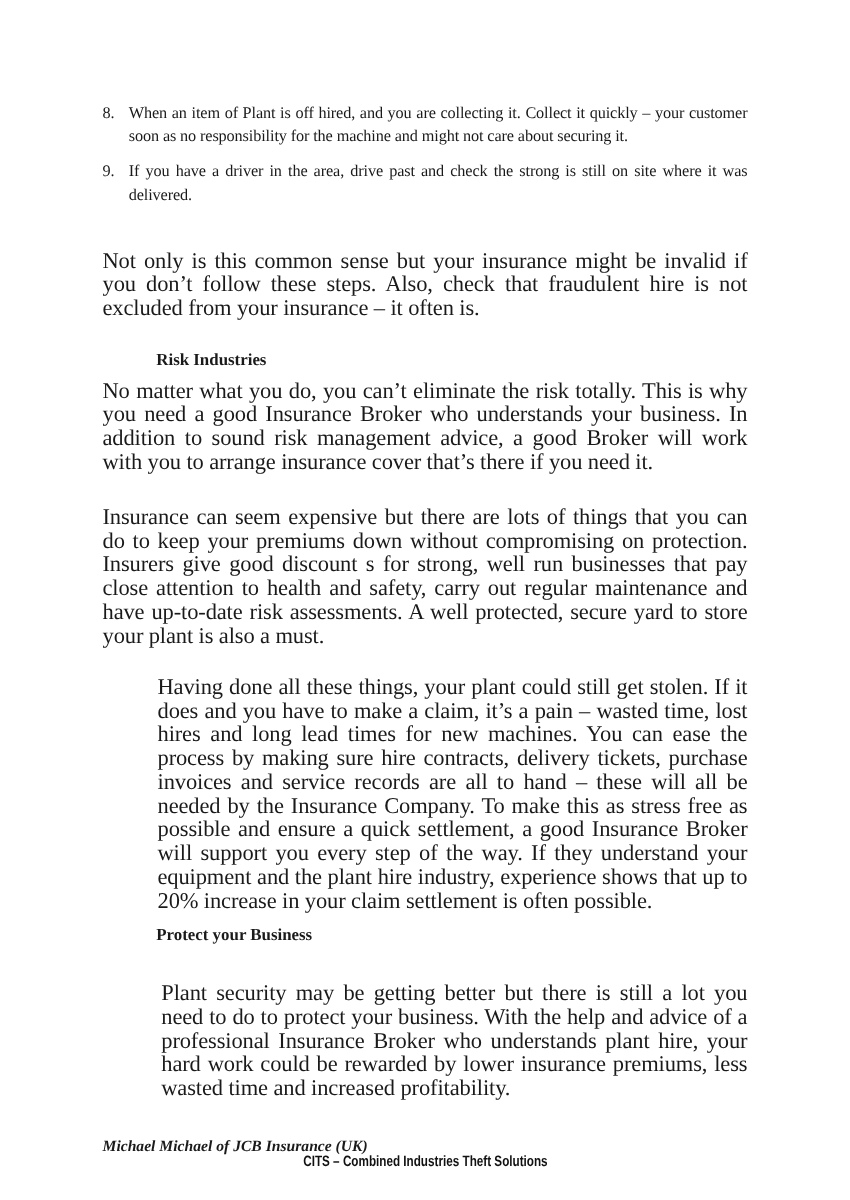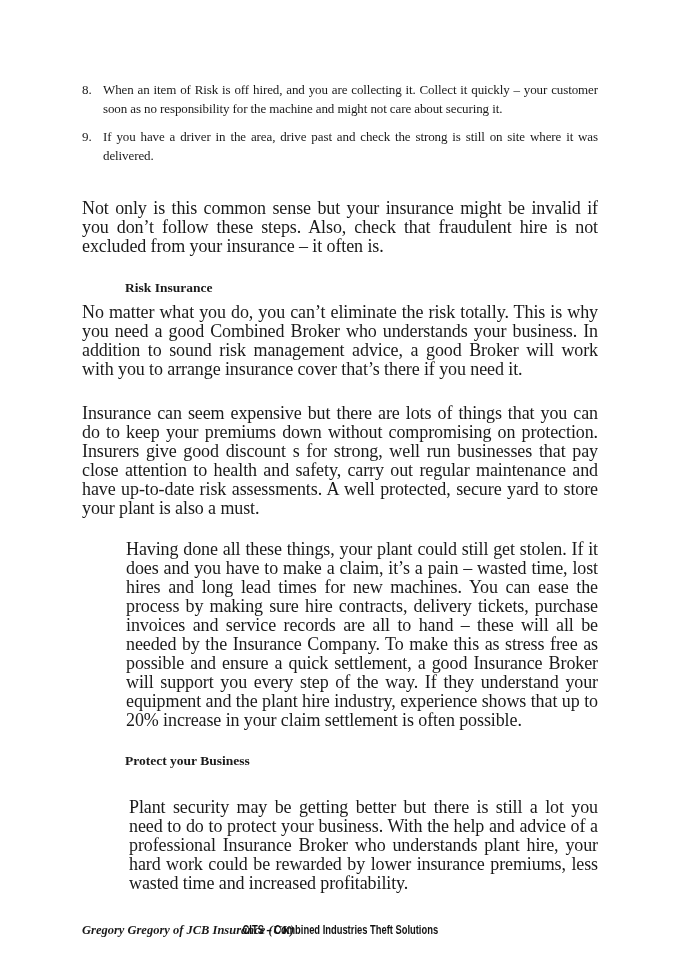--- a/index.html
+++ b/index.html
@@ -53,21 +53,21 @@
     font-weight: bold;
     padding-left: 43px;
     margin: 0;
   }
   .mt-item9 { margin-top: 9px; }
   .mt-p1   { margin-top: 34px; }
   .mt-h1   { margin-top: 22px; }
   .mt-p2   { margin-top: 5px; }
   .mt-p3   { margin-top: 25px; }
   .mt-p4   { margin-top: 22px; margin-left: 44px; }
-  .mt-h2   { margin-top: 21px; }
+  .mt-h2   { margin-top: 8px; }
   .mt-p5   { margin-top: 27px; margin-left: 47px; }
   .signature {
     margin-top: 28px;
     font-size: 12.5px;
     line-height: 19px;
     font-weight: bold;
     font-style: italic;
     text-align: left;
   }
   .footer {
@@ -90,42 +90,42 @@
   }
 </style>
 </head>
 <body>
 
 <div class="page">
   <div class="content">
 
     <div class="list-item">
       <span class="num">8.</span>
-      <span class="li-text">When an item of Risk is off hired, and you are collecting it. Collect it quickly – your customer soon as no responsibility for the machine and might not care about securing it.</span>
+      <span class="li-text">When an item of Plant is off hired, and you are collecting it. Collect it quickly – your customer soon as no responsibility for the machine and might not care about securing it.</span>
     </div>
 
     <div class="list-item mt-item9">
       <span class="num">9.</span>
       <span class="li-text">If you have a driver in the area, drive past and check the strong is still on site where it was delivered.</span>
     </div>
 
     <p class="para mt-p1">Not only is this common sense but your insurance might be invalid if you don’t follow these steps. Also, check that fraudulent hire is not excluded from your insurance – it often is.</p>
 
-    <h2 class="heading mt-h1">Risk Insurance</h2>
+    <h2 class="heading mt-h1">Risk Industries</h2>
 
-    <p class="para mt-p2">No matter what you do, you can’t eliminate the risk totally. This is why you need a good Combined Broker who understands your business. In addition to sound risk management advice, a good Broker will work with you to arrange insurance cover that’s there if you need it.</p>
+    <p class="para mt-p2">No matter what you do, you can’t eliminate the risk totally. This is why you need a good Insurance Broker who understands your business. In addition to sound risk management advice, a good Broker will work with you to arrange insurance cover that’s there if you need it.</p>
 
     <p class="para mt-p3">Insurance can seem expensive but there are lots of things that you can do to keep your premiums down without compromising on protection. Insurers give good discount s for strong, well run businesses that pay close attention to health and safety, carry out regular maintenance and have up-to-date risk assessments. A well protected, secure yard to store your plant is also a must.</p>
 
     <p class="para mt-p4">Having done all these things, your plant could still get stolen. If it does and you have to make a claim, it’s a pain – wasted time, lost hires and long lead times for new machines. You can ease the process by making sure hire contracts, delivery tickets, purchase invoices and service records are all to hand – these will all be needed by the Insurance Company. To make this as stress free as possible and ensure a quick settlement, a good Insurance Broker will support you every step of the way. If they understand your equipment and the plant hire industry, experience shows that up to 20% increase in your claim settlement is often possible.</p>
 
     <h2 class="heading mt-h2">Protect your Business</h2>
 
     <p class="para mt-p5">Plant security may be getting better but there is still a lot you need to do to protect your business. With the help and advice of a professional Insurance Broker who understands plant hire, your hard work could be rewarded by lower insurance premiums, less wasted time and increased profitability.</p>
 
-    <p class="signature">Gregory Gregory of JCB Insurance (UK)</p>
+    <p class="signature">Michael Michael of JCB Insurance (UK)</p>
 
   </div>
 
   <div class="footer">
     <span class="footer-inner">CITS – Combined Industries Theft Solutions</span>
   </div>
 </div>
 
 </body></html>

